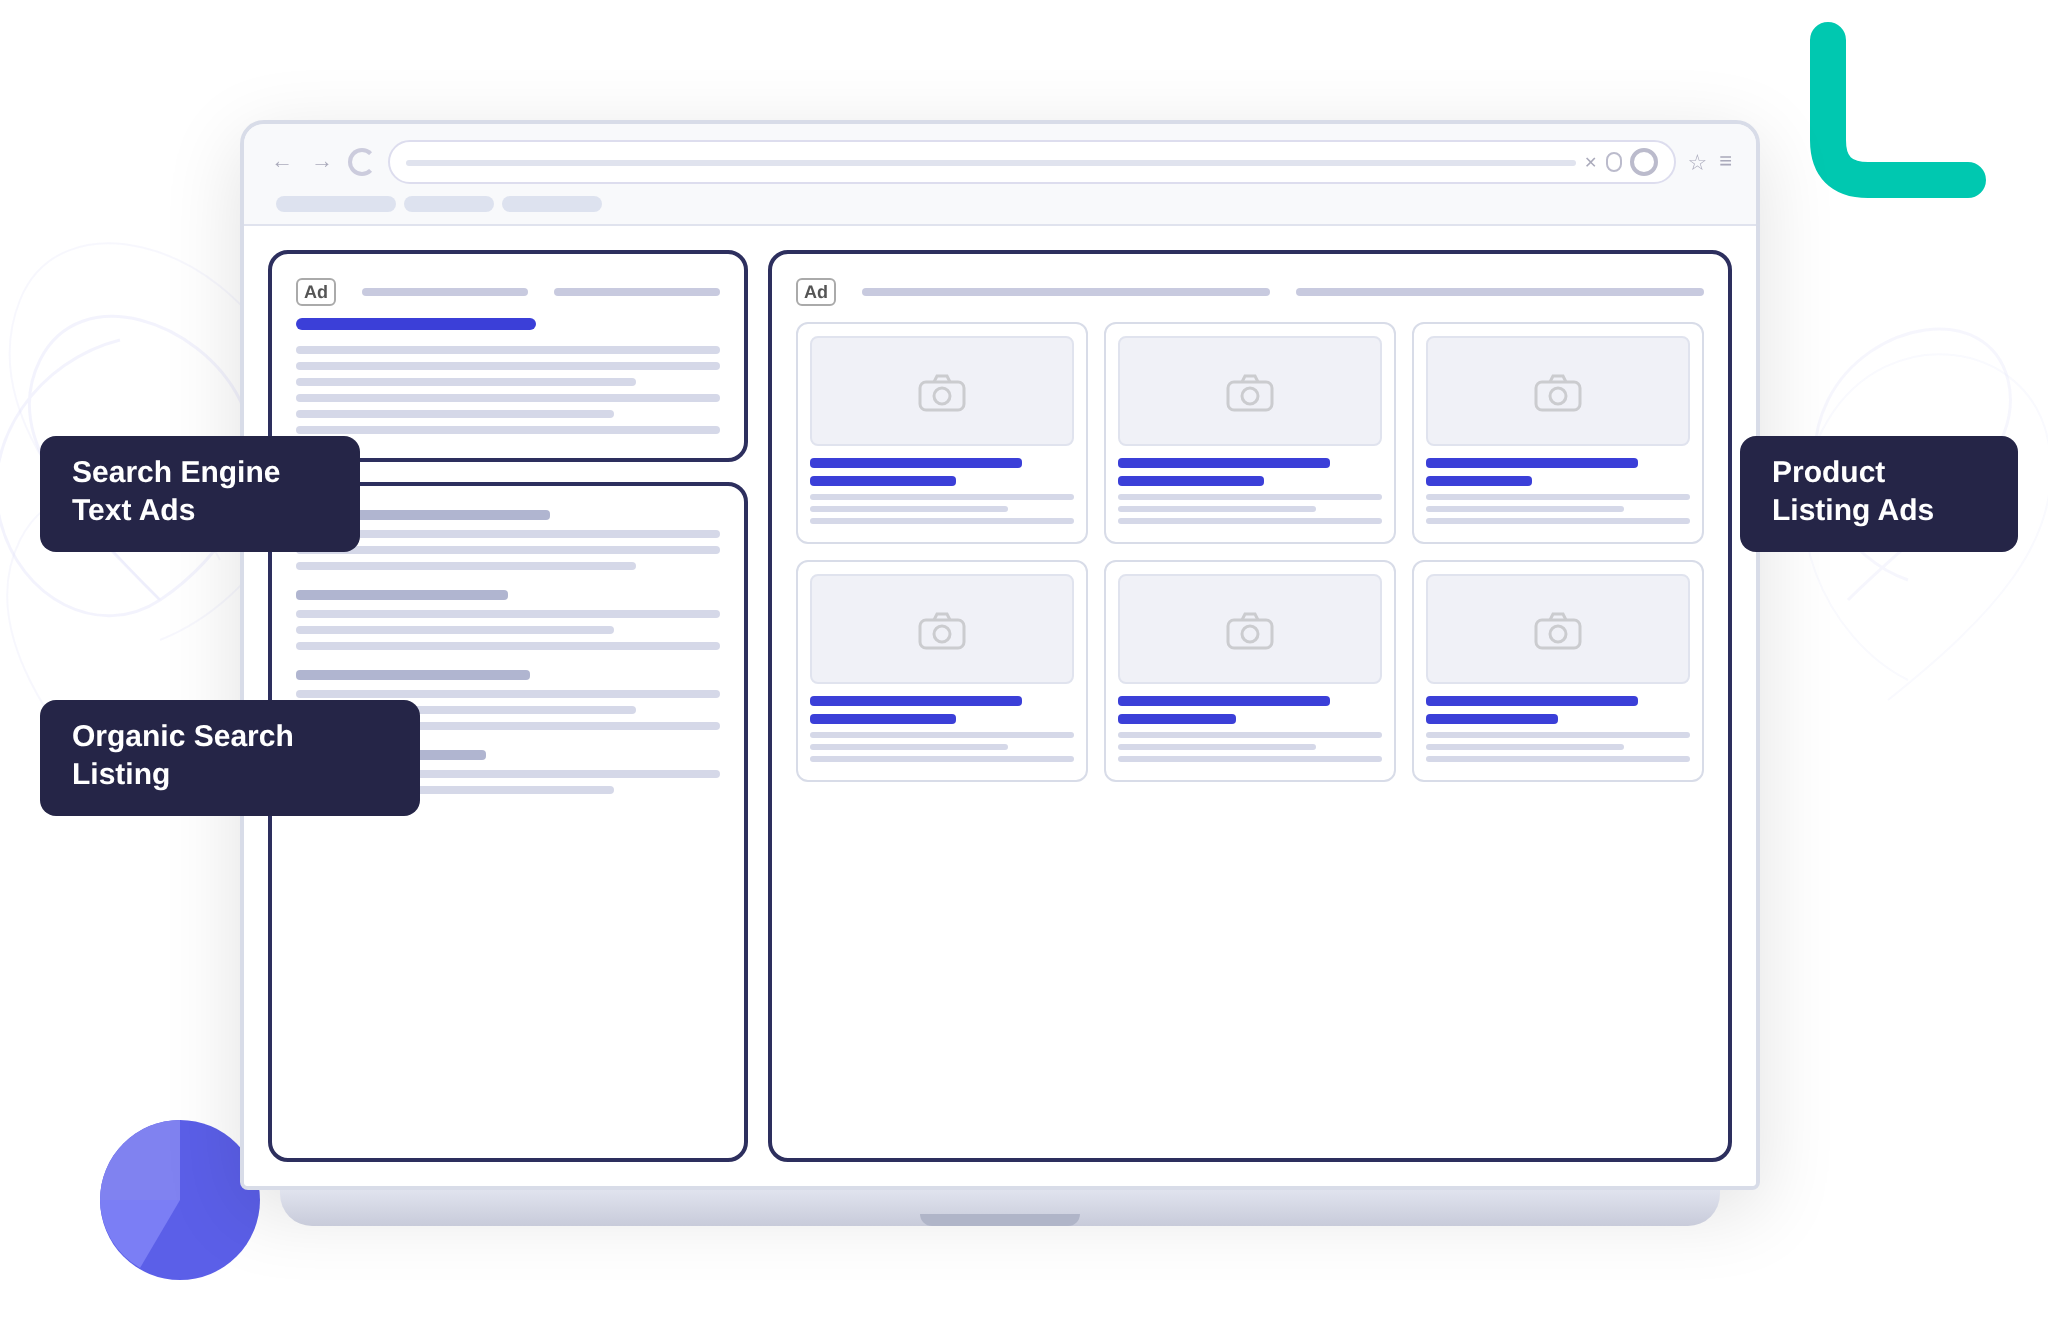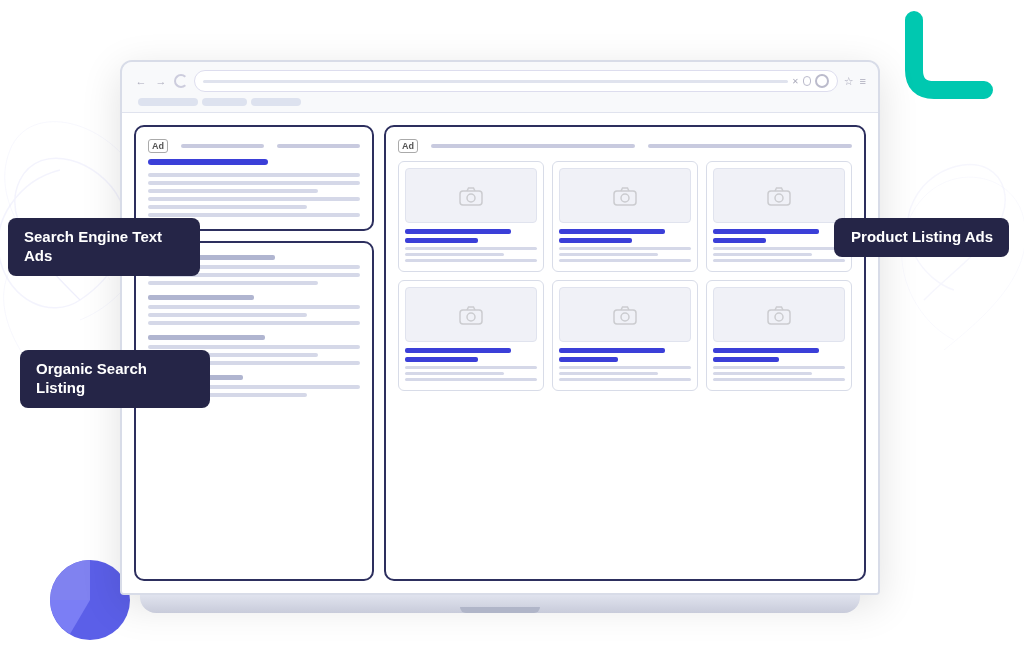--- a/index.html
+++ b/index.html
@@ -306,40 +306,40 @@
       padding: 10px 16px;
       font-weight: 700;
       font-size: 15px;
       line-height: 1.25;
       z-index: 10;
       white-space: nowrap;
     }
 
     .label-search-engine {
       top: 218px;
-      left: 8px;
-      width: 192px;
+      left: 20px;
+      width: 160px;
       white-space: normal;
       text-align: left;
     }
 
     .label-organic {
       top: 350px;
       left: 20px;
       width: 190px;
       white-space: normal;
       text-align: left;
     }
 
     .label-product {
       top: 218px;
       right: 15px;
-      width: 175px;
+      width: 139px;
       white-space: normal;
-      text-align: right;
+      text-align: left;
     }
 
     
     .laptop-base {
       height: 18px;
       background: linear-gradient(to bottom, #e0e3ee, #c8cbda);
       border-radius: 0 0 16px 16px;
       margin: 0 20px;
       position: relative;
     }

